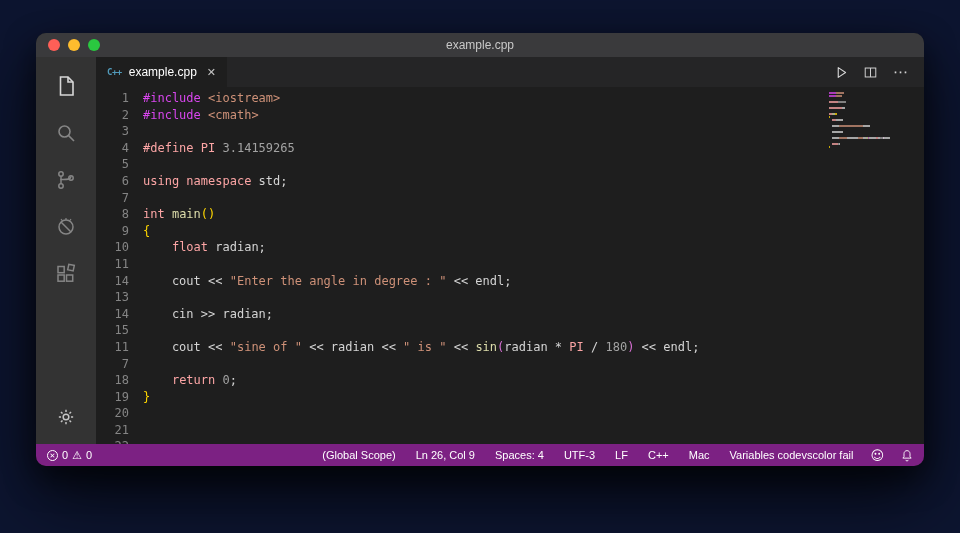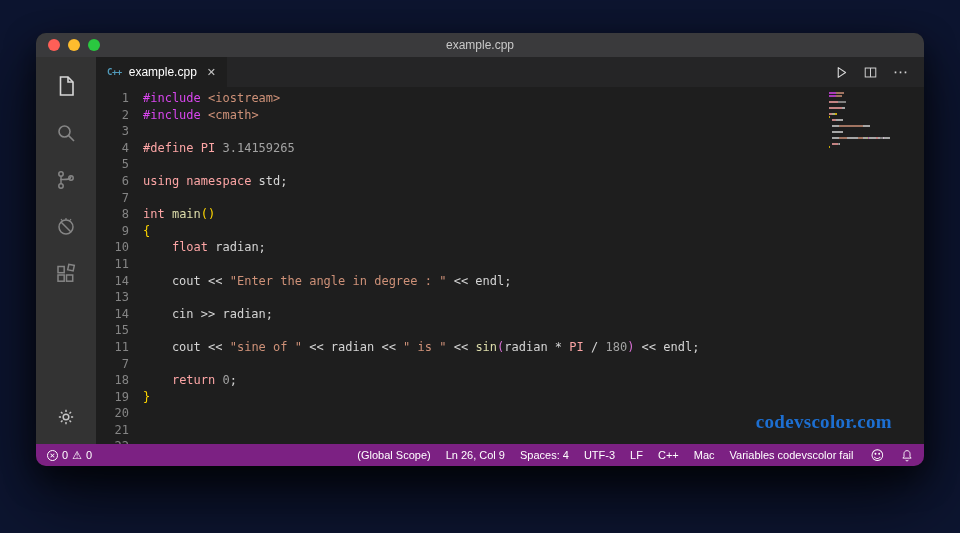--- a/index.html
+++ b/index.html
@@ -49,21 +49,21 @@
                font-weight:bold; font-size:19px; color:var(--watermark-color); letter-spacing:.3px; }
   
   .statusbar { height:22px; background:var(--statusbar-bg); color:#ffffff; display:flex; align-items:center;
                font-size:11px; padding:0 11px; flex:0 0 auto; }
   .sb-left { display:flex; align-items:center; gap:10px; }
   .sb-group { display:flex; align-items:center; gap:4px; cursor:pointer; }
   .err-circle { width:11px; height:11px; border:1px solid #ffffff; border-radius:50%;
                 display:inline-flex; align-items:center; justify-content:center; font-size:7px; line-height:1; }
   .warn-glyph { font-size:11px; line-height:1; font-family:"DejaVu Sans", sans-serif; }
   .sb-right { margin-left:auto; display:flex; align-items:center; gap:17px; }
-  .sb-items { display:flex; align-items:center; gap:15px; }
+  .sb-items { display:flex; align-items:center; gap:20px; }
   .sb-item { white-space:nowrap; cursor:pointer; }
   .smiley { font-size:13px; line-height:1; font-family:"DejaVu Sans", sans-serif; cursor:pointer; }
   .bell { display:flex; align-items:center; cursor:pointer; }
 </style>
 <style>.tk-pp{color:#d946ef}.tk-str{color:#CE9178}.tk-kw{color:#fca5a5}.tk-fn{color:#DCDCAA}.tk-num{color:#a3a3a3}.tk-pl{color:#D4D4D4}.tk-br1{color:#FFD700}.tk-br2{color:#DA70D6}</style></head>
 <body>
 
 <div class="window">
 
   <div class="titlebar">
@@ -188,21 +188,20 @@
             <div class="mm-line"><span style="background: transparent; width: 3.2px;"></span><span class="tk-pl" style="width: 11.2px;"></span></div>
             <div class="mm-line"></div>
             <div class="mm-line"><span style="background: transparent; width: 3.2px;"></span><span class="tk-pl" style="width: 6.4px;"></span><span class="tk-str" style="width: 8px;"></span><span class="tk-pl" style="width: 11.2px;"></span><span class="tk-str" style="width: 4.8px;"></span><span class="tk-pl" style="width: 3.2px;"></span><span class="tk-fn" style="width: 2.4px;"></span><span class="tk-br2" style="width: 0.8px;"></span><span class="tk-pl" style="width: 7.2px;"></span><span class="tk-kw" style="width: 1.6px;"></span><span class="tk-pl" style="width: 2.4px;"></span><span class="tk-num" style="width: 2.4px;"></span><span class="tk-br2" style="width: 0.8px;"></span><span class="tk-pl" style="width: 7.2px;"></span></div>
             <div class="mm-line"></div>
             <div class="mm-line"><span style="background: transparent; width: 3.2px;"></span><span class="tk-pl" style="width: 0px;"></span><span class="tk-kw" style="width: 5.6px;"></span><span class="tk-num" style="width: 0.8px;"></span><span class="tk-pl" style="width: 0.8px;"></span></div>
             <div class="mm-line"><span class="tk-br1" style="width: 0.8px;"></span></div>
             <div class="mm-line"></div>
             <div class="mm-line"></div>
             <div class="mm-line"></div>
           </div>
-        <div class="watermark">codevscolor.com</div>
       </div>
     </div>
   </div>
 
   <div class="statusbar">
     <div class="sb-left">
       <span class="sb-group">
         <span class="err-circle">✕</span>
         <span>0</span>
         <span class="warn-glyph">⚠</span>

